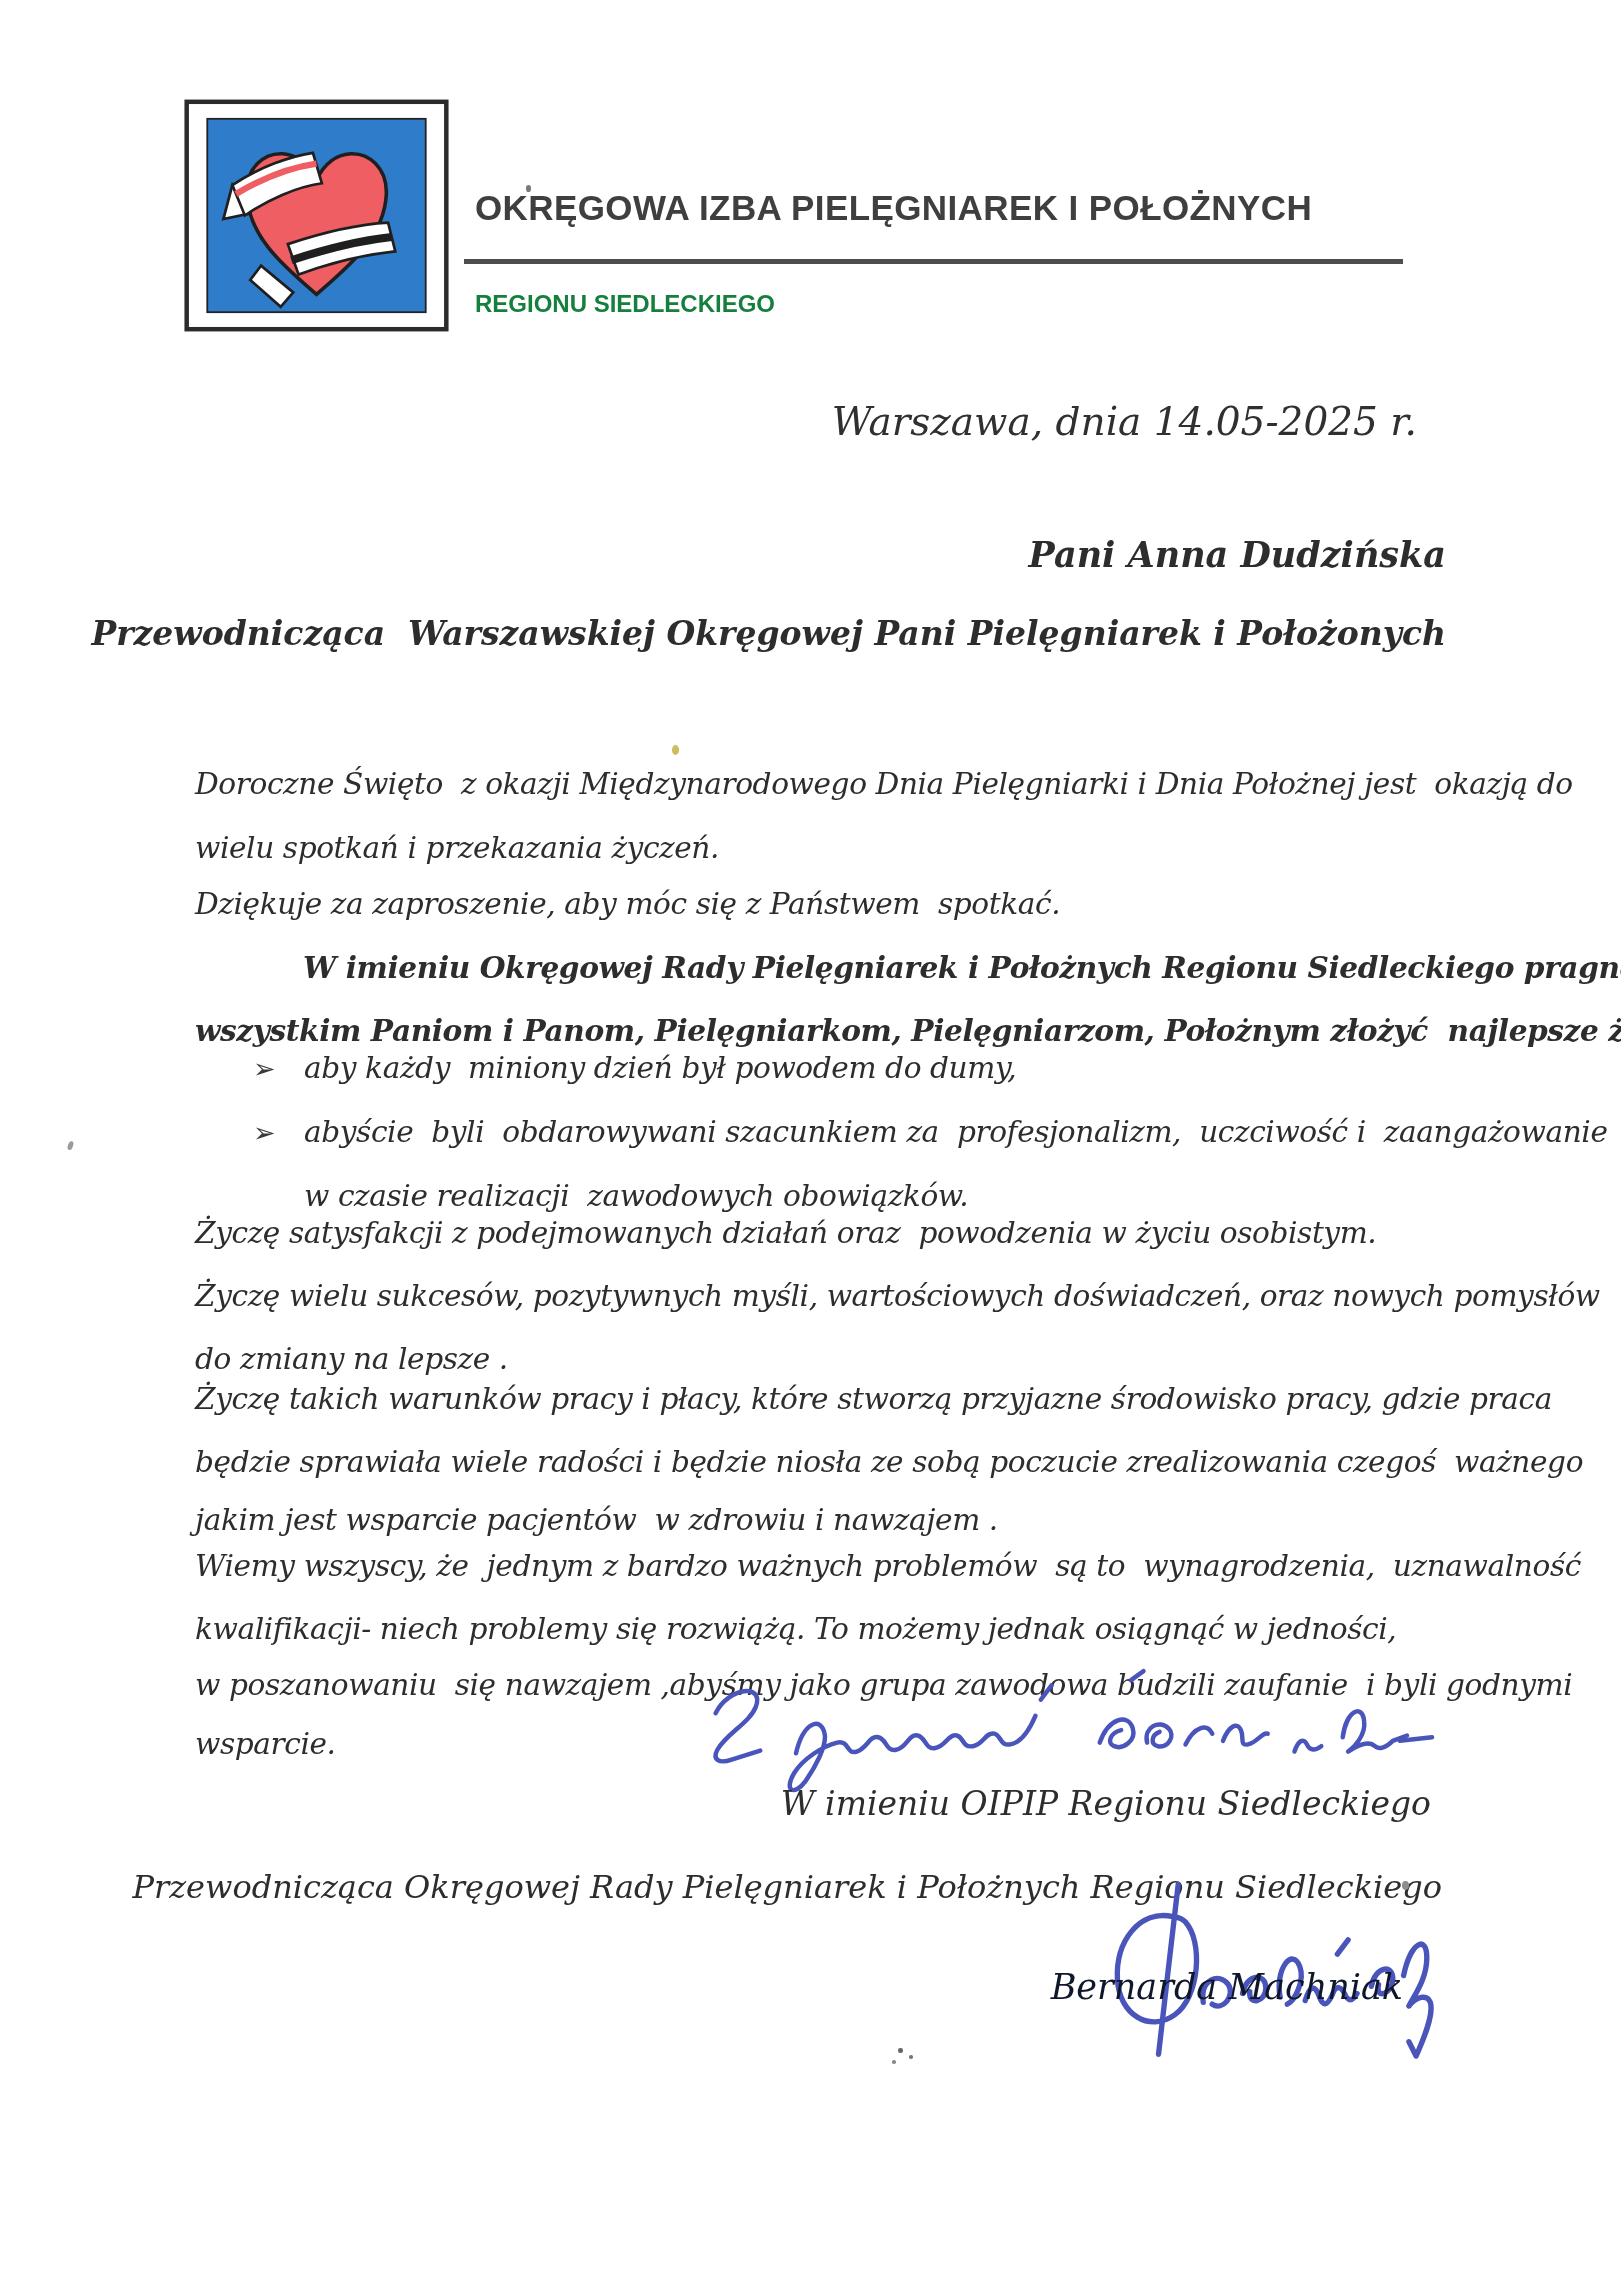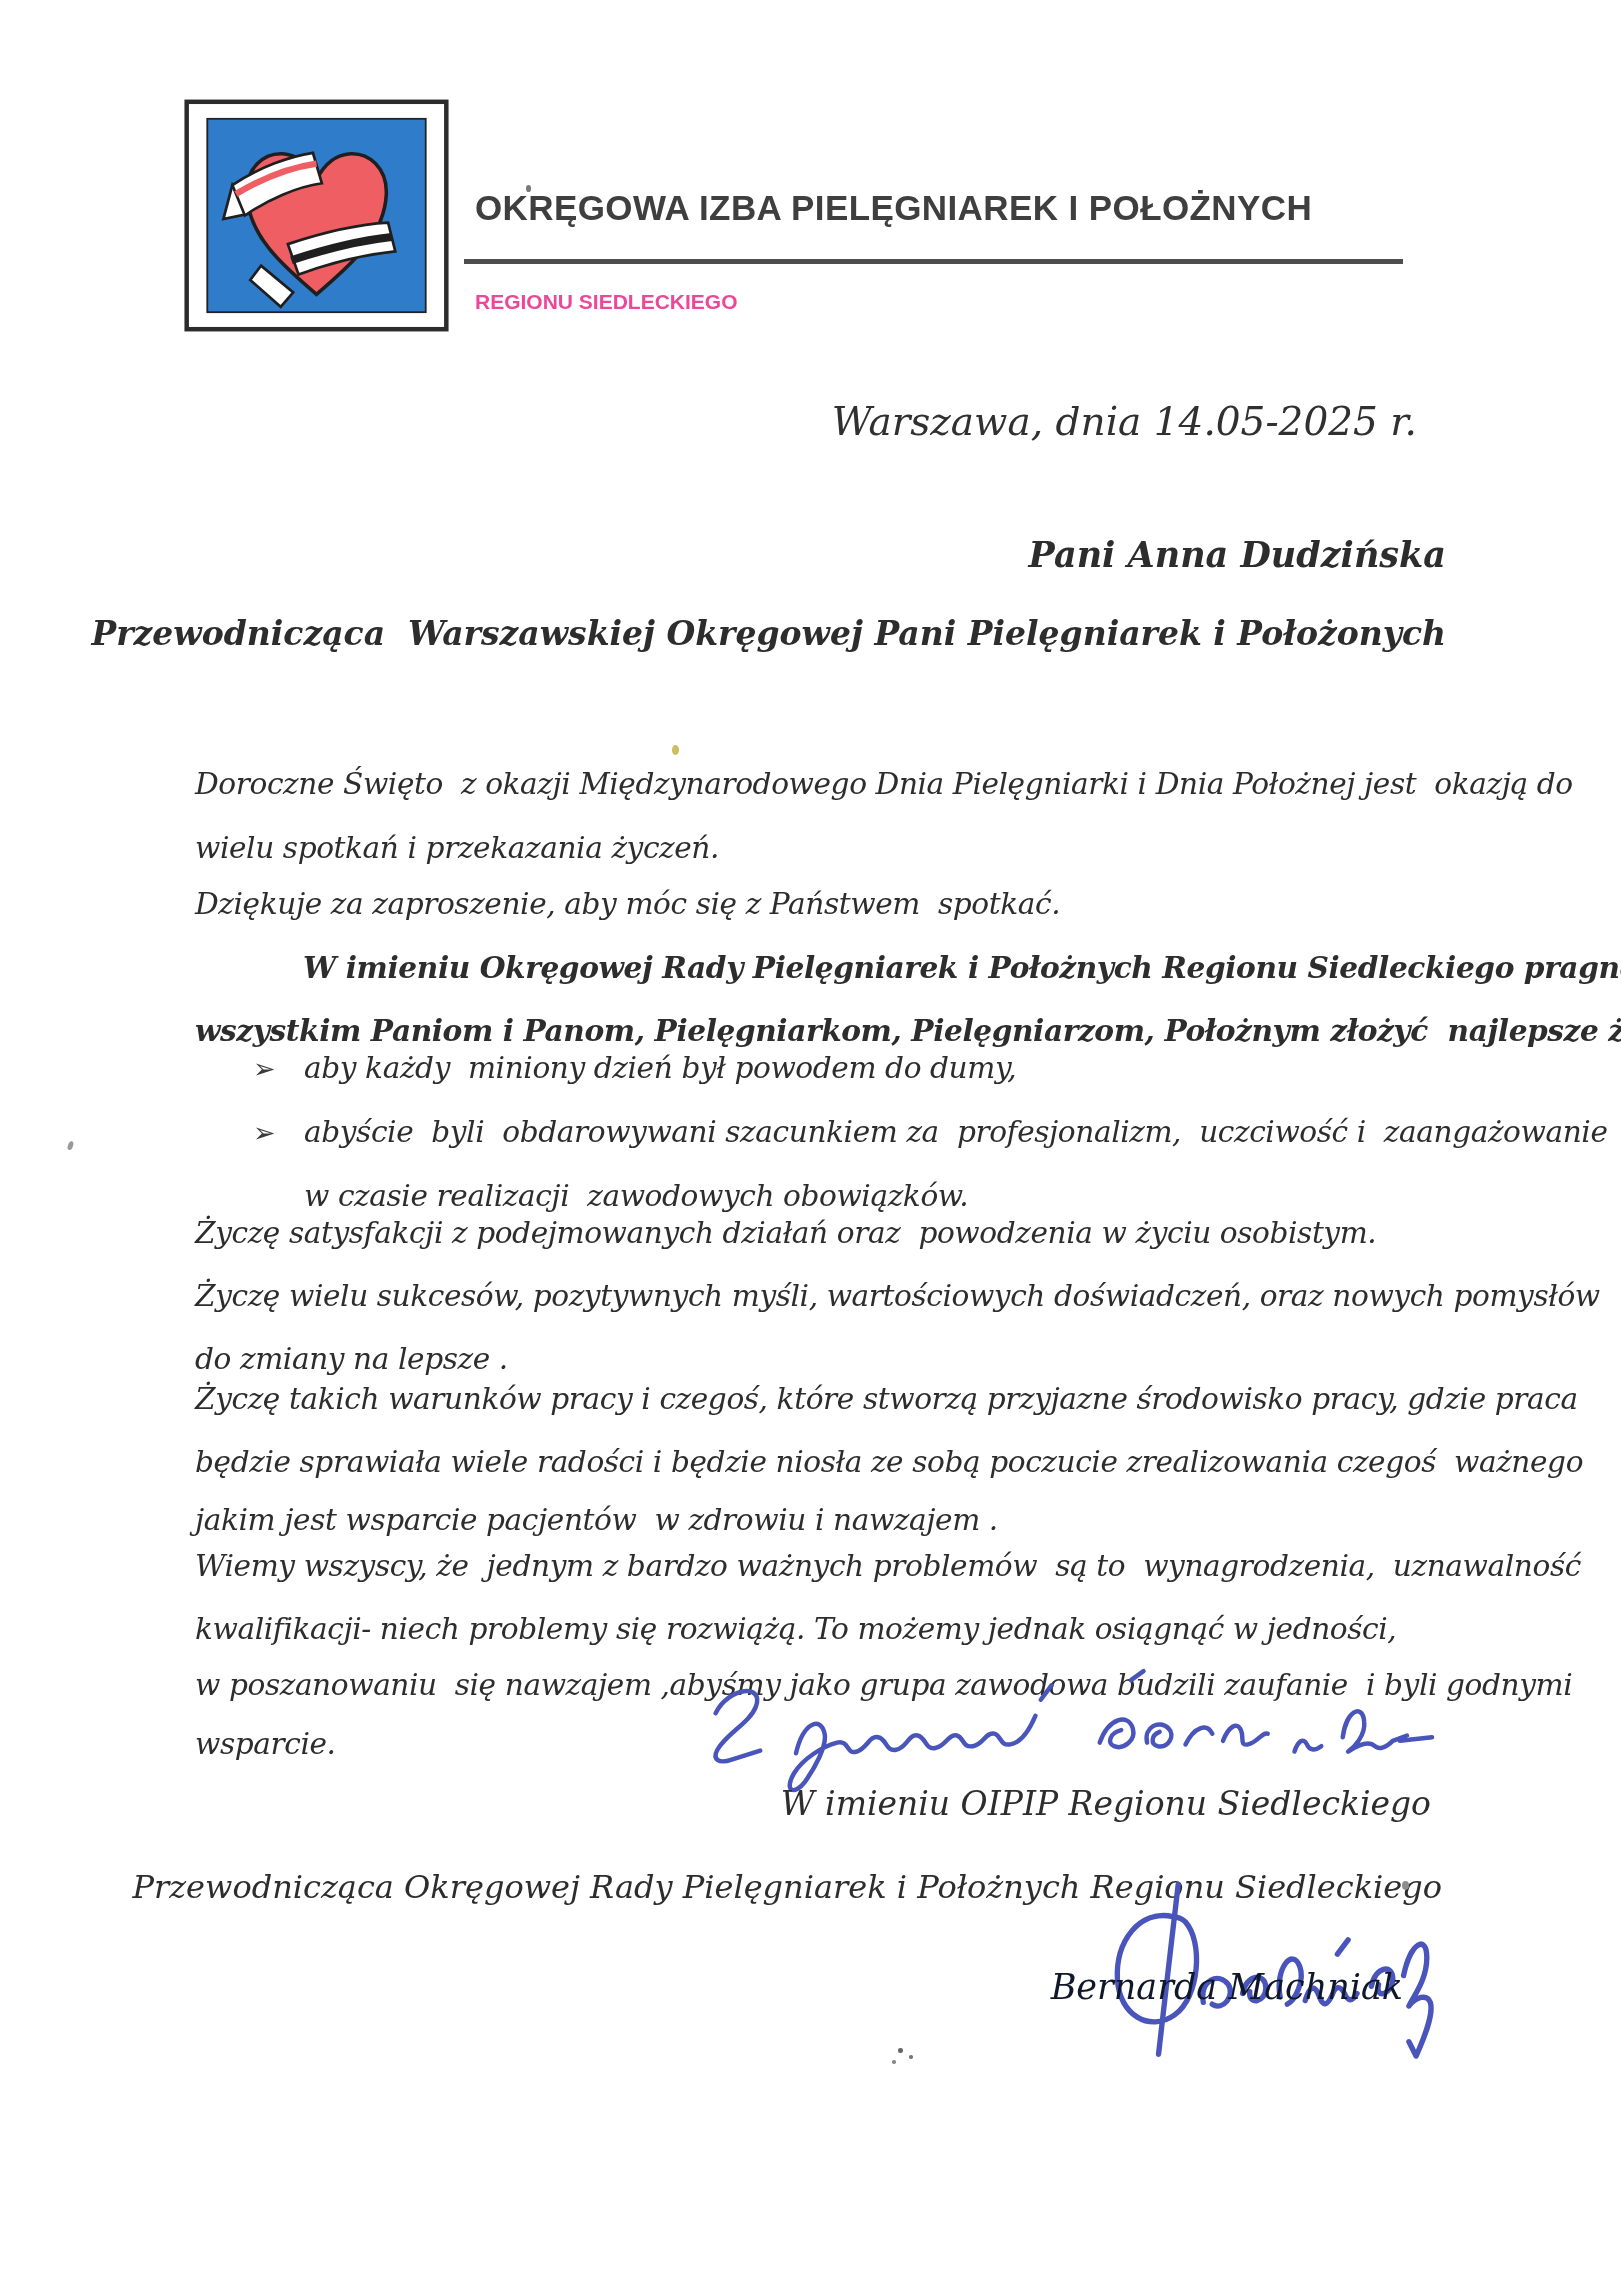--- a/index.html
+++ b/index.html
@@ -22,21 +22,21 @@
   .org-line1{
     position:absolute;left:475px;top:188px;
     font-family:"Liberation Sans", sans-serif;
     font-weight:bold;font-size:35px;color:#3f3f3f;
     letter-spacing:0.4px;white-space:pre;
   }
   .header-rule{position:absolute;left:464px;top:259px;width:939px;height:4.5px;background:#4e4e4e;}
   .org-line2{
     position:absolute;left:475px;top:290px;
     font-family:"Liberation Sans", sans-serif;
-    font-weight:bold;font-size:21px;color:#ec4899;
+    font-weight:bold;font-size:24px;color:#15803d;
     letter-spacing:0;white-space:pre;
   }
   
   .dateline{
     position:absolute;right:204px;top:399px;
     font-style:italic;font-size:39px;white-space:pre;color:#303030;
   }
   .addressee{position:absolute;right:175px;top:534px;text-align:right;}
   .addressee .name{font-style:italic;font-weight:bold;font-size:35px;white-space:pre;}
   .addressee .title{font-style:italic;font-weight:bold;font-size:33px;white-space:pre;margin-top:39px;}
@@ -108,21 +108,21 @@
 
   <div class="bullet-marker" style="top:1053px">➢</div>
   <div class="line bullet-text" style="top:1051px">aby każdy  miniony dzień był powodem do dumy,</div>
   <div class="bullet-marker" style="top:1117px">➢</div>
   <div class="line bullet-text" style="top:1115px">abyście  byli  obdarowywani szacunkiem za  profesjonalizm,  uczciwość i  zaangażowanie</div>
   <div class="line bullet-text" style="top:1179px">w czasie realizacji  zawodowych obowiązków.</div>
 
   <div class="line" style="top:1216px">Życzę satysfakcji z podejmowanych działań oraz  powodzenia w życiu osobistym.</div>
   <div class="line" style="top:1279px">Życzę wielu sukcesów, pozytywnych myśli, wartościowych doświadczeń, oraz nowych pomysłów</div>
   <div class="line" style="top:1342px">do zmiany na lepsze .</div>
-  <div class="line" style="top:1382px">Życzę takich warunków pracy i czegoś, które stworzą przyjazne środowisko pracy, gdzie praca</div>
+  <div class="line" style="top:1382px">Życzę takich warunków pracy i płacy, które stworzą przyjazne środowisko pracy, gdzie praca</div>
   <div class="line" style="top:1445px">będzie sprawiała wiele radości i będzie niosła ze sobą poczucie zrealizowania czegoś  ważnego</div>
   <div class="line" style="top:1503px">jakim jest wsparcie pacjentów  w zdrowiu i nawzajem .</div>
   <div class="line" style="top:1549px">Wiemy wszyscy, że  jednym z bardzo ważnych problemów  są to  wynagrodzenia,  uznawalność</div>
   <div class="line" style="top:1612px">kwalifikacji- niech problemy się rozwiążą. To możemy jednak osiągnąć w jedności,</div>
   <div class="line" style="top:1668px">w poszanowaniu  się nawzajem ,abyśmy jako grupa zawodowa budzili zaufanie  i byli godnymi</div>
   <div class="line" style="top:1727px">wsparcie.</div>
 
   <svg class="handwriting" viewBox="0 0 860 150" fill="none" stroke="var(--ink-blue)" stroke-width="5" stroke-linecap="round" stroke-linejoin="round" aria-label="z wyrazami szacunku">
     <path d="M40,55 C55,25 95,22 85,48 C78,66 52,78 42,96 C36,107 44,112 58,107 L90,97"></path>
     <path d="M130,100 C138,65 158,58 162,78 C165,92 150,118 140,132 C128,148 116,142 128,122 C138,106 160,92 176,88 C190,85 186,102 198,98 C210,94 212,80 222,82 C232,84 230,98 242,96 C254,94 256,78 266,80 C276,82 274,96 286,94 C298,92 300,78 310,80 C318,82 316,94 328,92 C340,90 342,76 352,78 C360,80 358,92 370,90 C382,88 392,72 398,58"></path>

